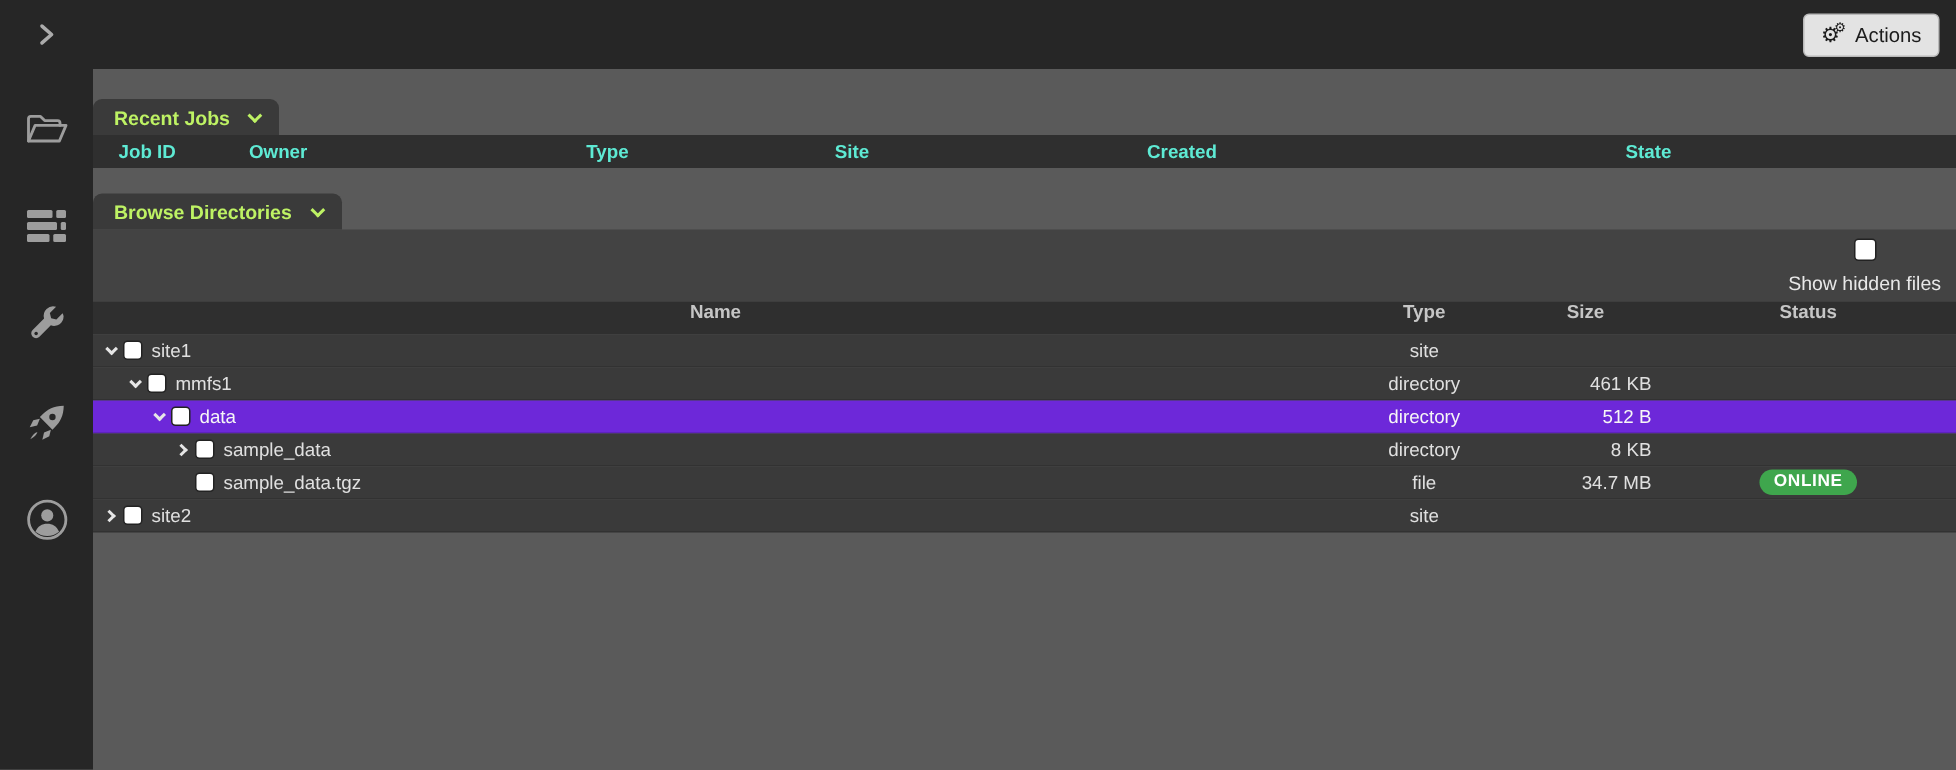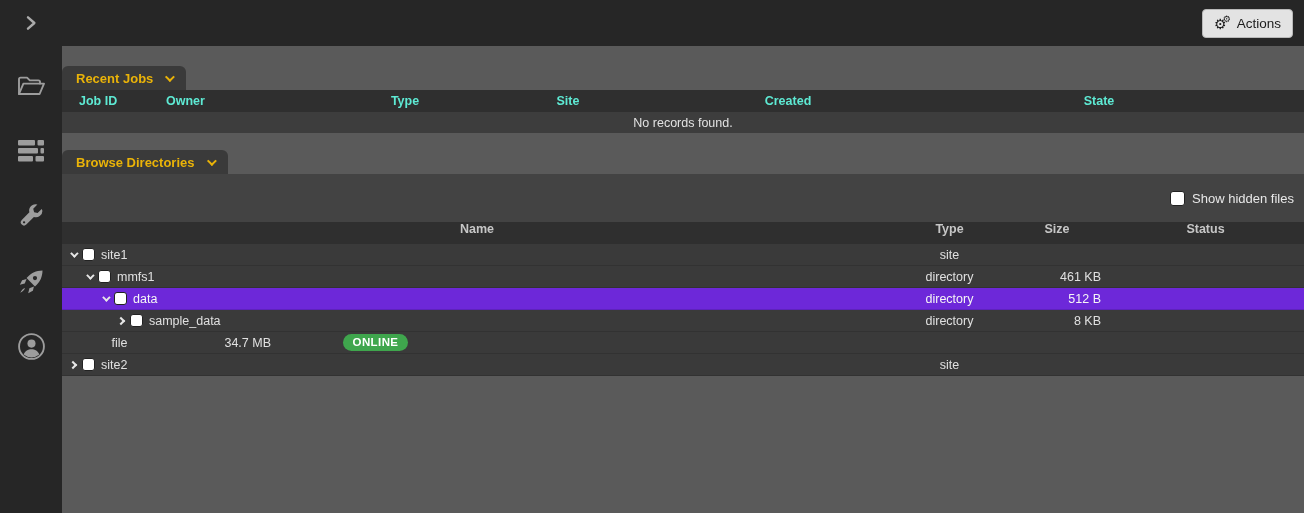--- a/index.html
+++ b/index.html
@@ -21,21 +21,21 @@
   
   .sidebar { position:absolute; left:0; top:46px; width:62px; height:467px;
              background:#262626; display:flex; flex-direction:column; align-items:center;
              padding-top:26px; gap:37px; }
   .nav-item { width:30px; height:28px; display:flex; align-items:center; justify-content:center; cursor:pointer; }
 
   
   .main { position:absolute; left:62px; top:46px; width:1242px; height:467px; background:#5a5a5a; }
 
   .tab { display:inline-flex; align-items:center; gap:12px; height:24px; padding:0 14px;
-         background:#3a3a3a; border-radius:6px 6px 0 0; color:#eab308;
+         background:#3a3a3a; border-radius:6px 6px 0 0; color:#bef264;
          font-size:13px; font-weight:bold; cursor:pointer; }
   .jobs-panel { margin-top:20px; }
 
   .chev { display:inline-block; width:7px; height:7px;
           border-right:2.4px solid currentColor; border-bottom:2.4px solid currentColor; }
   .chev.down  { transform:rotate(45deg) translateY(-2px); }
   .chev.right { transform:rotate(-45deg); }
 
   
   .jobs-header { display:flex; align-items:center; height:22px; background:#2f2f2f;
@@ -47,21 +47,21 @@
   .jcol-4 { width:212px; text-align:center; }
   .jcol-5 { width:410px; text-align:center; }
   .jobs-empty { height:21px; background:#3d3d3d; color:#e2e2e2; font-size:12.5px;
                 display:flex; align-items:center; justify-content:center; }
 
   
   .browse-panel { margin-top:17px; }
   .controls { height:48px; background:#434343; display:flex; align-items:center;
               justify-content:flex-end; padding-right:10px; }
   .hidden-toggle { display:inline-flex; align-items:center; gap:7px; cursor:pointer;
-                   color:#e8e8e8; font-size:13px; }
+                   color:#e8e8e8; font-size:13px;flex-direction:column; }
   .checkbox { width:15px; height:15px; background:#ffffff; border:1px solid #222;
               border-radius:3px; display:inline-block; }
 
   .tree-header { display:flex; height:22px; background:#2f2f2f;
                  color:#c6c6c6; font-size:12.5px; font-weight:bold; }
   .hcol-0 { flex:1; text-align:center; }
   .hcol-1 { width:115px; text-align:center; }
   .hcol-2 { width:100px; text-align:center; }
   .hcol-3 { width:197px; text-align:center; }
 
@@ -156,23 +156,20 @@
       <span class="chev down"></span>
     </div>
     <div class="jobs-header">
         <div class="jcol-0">Job ID</div>
         <div class="jcol-1">Owner</div>
         <div class="jcol-2">Type</div>
         <div class="jcol-3">Site</div>
         <div class="jcol-4">Created</div>
         <div class="jcol-5">State</div>
       </div>
-    <div class="jobs-empty">
-      <span>No records found.</span>
-    </div>
   </section>
 
   <section class="browse-panel">
     <div class="tab">
       <span>Browse Directories</span>
       <span class="chev down"></span>
     </div>
     <div class="controls">
       <label class="hidden-toggle">
         <span class="checkbox"></span>
@@ -236,20 +233,26 @@
             </span>
       <span class="cb"></span>
       <span class="fname">sample_data</span>
     </div>
     <div class="type-cell">directory</div>
     <div class="size-cell">8 KB</div>
     <div class="status-cell"></div>
   </div>
 
   <div class="trow">
+    <div class="name-cell">
+      <span class="indent" style="width: 48px;"></span>
+      <span class="exp" style="visibility: hidden;"></span>
+      <span class="cb"></span>
+      <span class="fname">sample_data.tgz</span>
+    </div>
     <div class="type-cell">file</div>
     <div class="size-cell">34.7 MB</div>
     <div class="status-cell"><span class="badge">ONLINE</span></div>
   </div>
 
   <div class="trow">
     <div class="name-cell">
       <span class="indent" style="width: 0px;"></span>
       <span class="exp">
               <span class="chev right"></span>

